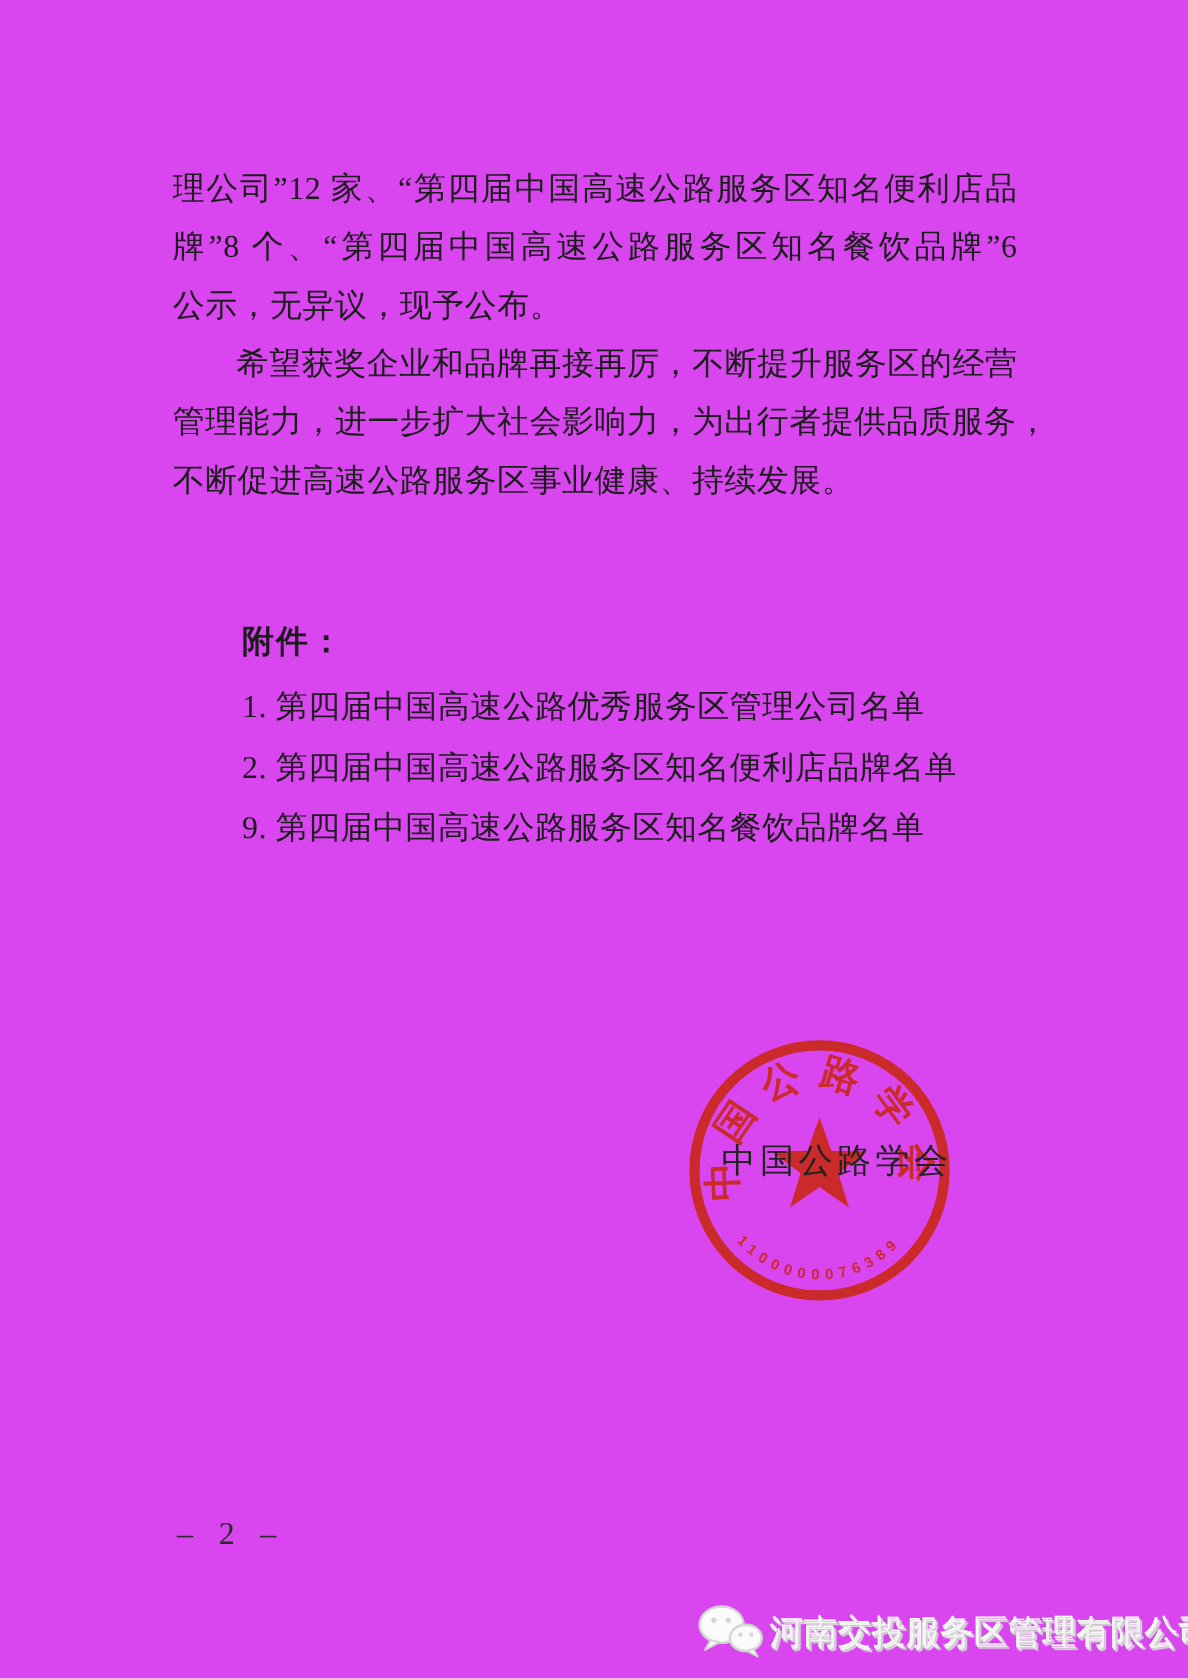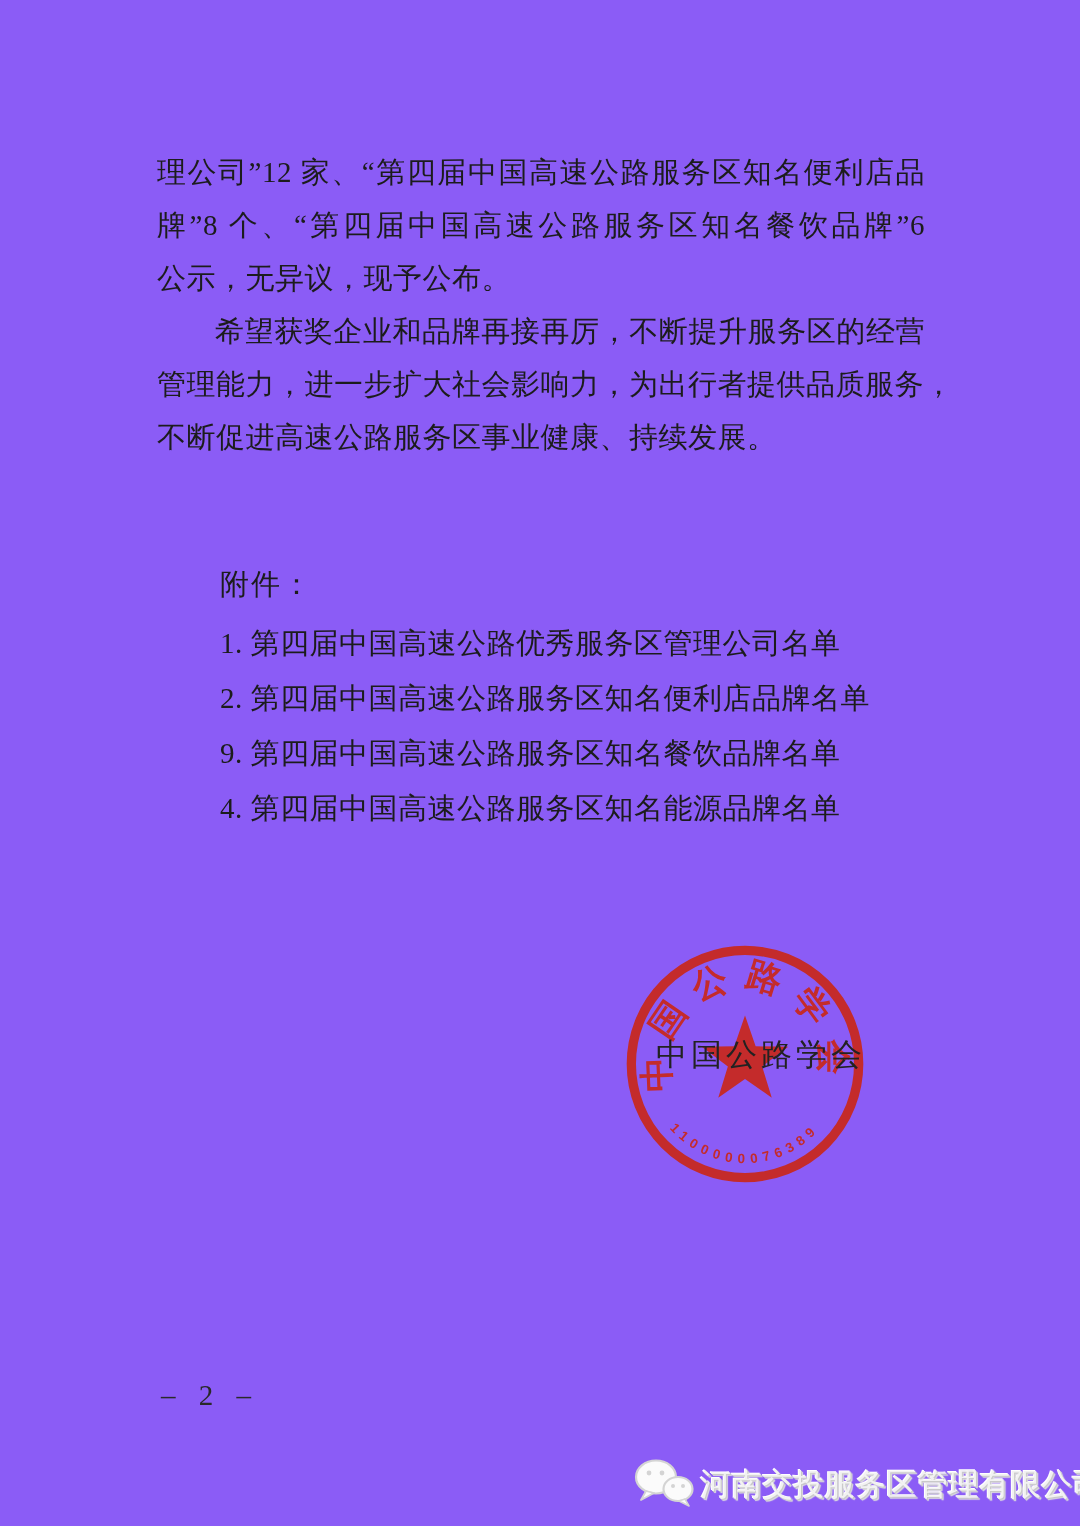--- a/index.html
+++ b/index.html
@@ -2,38 +2,38 @@
 <html><head>
 <meta charset="utf-8">
 <style>
   * { margin: 0; padding: 0; box-sizing: border-box; }
   html, body { background: #ffffff; }
   body {
     width: 1080px; height: 1526px; position: relative;
     font-family: "Liberation Serif", "DejaVu Serif", serif;
     color: #1c1c1c; overflow: hidden;
   }
-  .page { position: absolute; inset: 0; background: #8b5cf6; }
+  .page { position: absolute; inset: 0; background: #d946ef; }
 
   
   .body-text {
     position: absolute; left: 157px; top: 146px; width: 768px;
     font-size: 29px; line-height: 53px; white-space: nowrap;
     letter-spacing: 0.5px;
   }
   .line { width: 100%; }
   .line.fill { text-align: justify; text-align-last: justify; }
   .line.indent { text-indent: 2em; }
 
   .attachments {
     position: absolute; left: 157px; top: 564px; width: 768px;
     font-size: 29px; white-space: nowrap; letter-spacing: 0.5px;
   }
   .attachments .label {
-    padding-left: 63px; font-weight: normal; line-height: 40px;
+    padding-left: 63px; font-weight: bold; line-height: 40px;
     margin-bottom: 12px; letter-spacing: 2px;
     font-family: "Liberation Sans", "DejaVu Sans", sans-serif;
   }
   .attachments .item { padding-left: 63px; line-height: 55px; }
 
   
   .seal { position: absolute; left: 621px; top: 940px; width: 248px; height: 248px; opacity: 0.93; }
   .seal svg { width: 100%; height: 100%; }
 
   
@@ -73,21 +73,20 @@
     <div class="line fill indent">希望获奖企业和品牌再接再厉，不断提升服务区的经营</div>
     <div class="line fill">管理能力，进一步扩大社会影响力，为出行者提供品质服务，</div>
     <div class="line">不断促进高速公路服务区事业健康、持续发展。</div>
   </div>
 
   <div class="attachments">
     <div class="label">附件：</div>
     <div class="item">1. 第四届中国高速公路优秀服务区管理公司名单</div>
     <div class="item">2. 第四届中国高速公路服务区知名便利店品牌名单</div>
     <div class="item">9. 第四届中国高速公路服务区知名餐饮品牌名单</div>
-    <div class="item">4. 第四届中国高速公路服务区知名能源品牌名单</div>
   </div>
 
   <div class="seal">
     <svg viewBox="0 0 240 240" xmlns="http://www.w3.org/2000/svg">
       <defs>
         <path id="arcTop" d="M 53 151.3 A 74 74 0 1 1 187 151.3" fill="none"></path>
         <path id="arcBottom" d="M 44.4 179.1 A 96 96 0 0 0 195.6 179.1" fill="none"></path>
       </defs>
       <circle cx="120" cy="120" r="110" fill="none" stroke="#c9281c" stroke-width="9"></circle>
       <polygon fill="#c9281c" points="120,73 130.3,102.8 161.8,103.4 136.6,122.4 145.9,152.6 120,134.5 94.1,152.6 103.4,122.4 78.2,103.4 109.7,102.8"></polygon>

